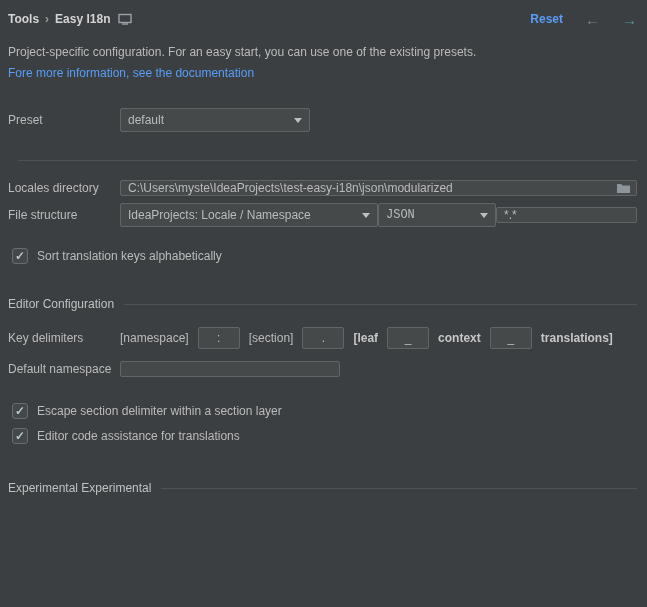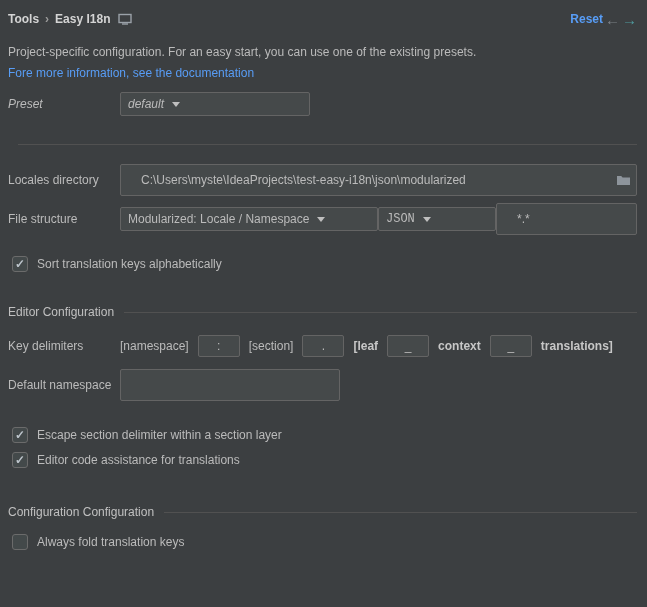--- a/index.html
+++ b/index.html
@@ -13,21 +13,21 @@
   }
   .page { width: 647px; height: 607px; padding: 8px 10px 8px 8px; position: relative; border-radius: 28px; }
 
   
   .header { display: flex; align-items: center; justify-content: space-between; height: 22px; }
   .breadcrumb { display: flex; align-items: center; gap: 6px; }
   .crumb { font-weight: bold; color: #d4d4d4; cursor: pointer; }
   .crumb.current { cursor: default; text-align: center; }
   .bc-sep { color: #9a9a9a; font-weight: bold; }
   .monitor-icon { display: inline-flex; margin-left: 2px; }
-  .header-right { display: flex; align-items: center; gap: 2px; }
+  .header-right { display: flex; align-items: center; gap: 22px; }
   .reset-link { color: #589df6; font-weight: bold; cursor: pointer; text-decoration: none; }
   .nav-arrow { font-size: 15px; line-height: 1; cursor: pointer; }
   .nav-arrow.back { color: #7d8288; }
   .nav-arrow.fwd { color: #4f9b9f; }
 
   
   .description { margin-top: 15px; color: #bbbbbb; }
   .doc-link { margin-top: 7px; color: #589df6; cursor: pointer; }
 
   
@@ -38,34 +38,34 @@
   .combo, .field {
     background: #45494a;
     border: 1px solid #646464;
     border-radius: 2px;
     height: 24px;
     display: flex;
     align-items: center;
     padding: 0 7px;
     color: #bbbbbb;
   }
-  .combo { cursor: pointer; gap: 8px; }
+  .combo { justify-content: space-between; cursor: pointer; gap: 8px; }
   .combo-arrow {
     width: 0; height: 0;
     border-left: 4px solid transparent;
     border-right: 4px solid transparent;
     border-top: 5px solid #bfbfbf;
     flex-shrink: 0;
   }
   input.text-input {
     background: #45494a;
     border: 1px solid #646464;
     border-radius: 2px;
-    height: 32px;
-    padding: 0 20px;
+    height: 16px;
+    padding: 0 7px;
     color: #bbbbbb;
     font-family: "Liberation Sans", sans-serif;
     font-size: 12px;
     outline: none;
     width: 100%;
   }
   .field-wrap { position: relative; display: flex; align-items: center; }
   .field-wrap input { padding-right: 26px; }
   .trailing-icon { position: absolute; right: 6px; display: inline-flex; cursor: pointer; }
 
@@ -91,21 +91,21 @@
   .check-glyph { display: none; color: #bdc5cc; font-size: 12px; font-weight: bold; line-height: 1; }
   .checkbox.checked .check-glyph { display: block; }
   .checkbox-label { margin-left: 9px; }
 
   
   .delims { display: flex; align-items: center; gap: 9px; flex-wrap: nowrap; }
   .delim-token { white-space: nowrap; }
   .delim-token.bold { font-weight: bold; color: #c7c7c7; }
 
   
-  .mt-preset { margin-top: 12px; font-style: italic; }
+  .mt-preset { margin-top: 28px; }
   .mt-section1 { margin-top: 28px; }
   .mt-locales { margin-top: 19px; }
   .mt-structure { margin-top: 7px; }
   .mt-sort { margin-top: 21px; }
   .mt-section2 { margin-top: 33px; }
   .mt-delims { margin-top: 16px; }
   .mt-ns { margin-top: 12px; }
   .mt-preview { margin-top: 9px; }
   .mt-escape { margin-top: 26px; }
   .mt-assist { margin-top: 9px; }
@@ -168,21 +168,21 @@
         <svg width="15" height="12" viewBox="0 0 15 12">
           <path d="M1 2 h4.2 l1.4 1.6 H14 v7.4 H1 Z" fill="#8d949b"></path>
         </svg>
       </span>
     </div>
   </div>
 
   <div class="row mt-structure gap6">
     <span class="label-col">File structure</span>
     <div class="combo w-structure">
-      <span>Modularized: Locale / Namespace</span>
+      <span>IdeaProjects: Locale / Namespace</span>
       <span class="combo-arrow"></span>
     </div>
     <div class="combo w-format">
       <span>JSON</span>
       <span class="combo-arrow"></span>
     </div>
     <div class="w-pattern">
       <input class="text-input" type="text" value="*.*" style="">
     </div>
   </div>
@@ -230,24 +230,18 @@
   </div>
 
   <div class="checkbox-row mt-assist">
     <span class="checkbox checked">
       <span class="check-glyph">✓</span>
     </span>
     <span class="checkbox-label">Editor code assistance for translations</span>
   </div>
 
   <div class="section-header mt-section3">
-    <span class="section-title">Configuration Configuration</span>
+    <span class="section-title">Experimental Experimental</span>
     <span class="section-line"></span>
   </div>
 
-  <div class="checkbox-row mt-fold">
-    <span class="checkbox">
-      
-    </span>
-    <span class="checkbox-label">Always fold translation keys</span>
-  </div>
 
 </div>
 
 </body></html>

